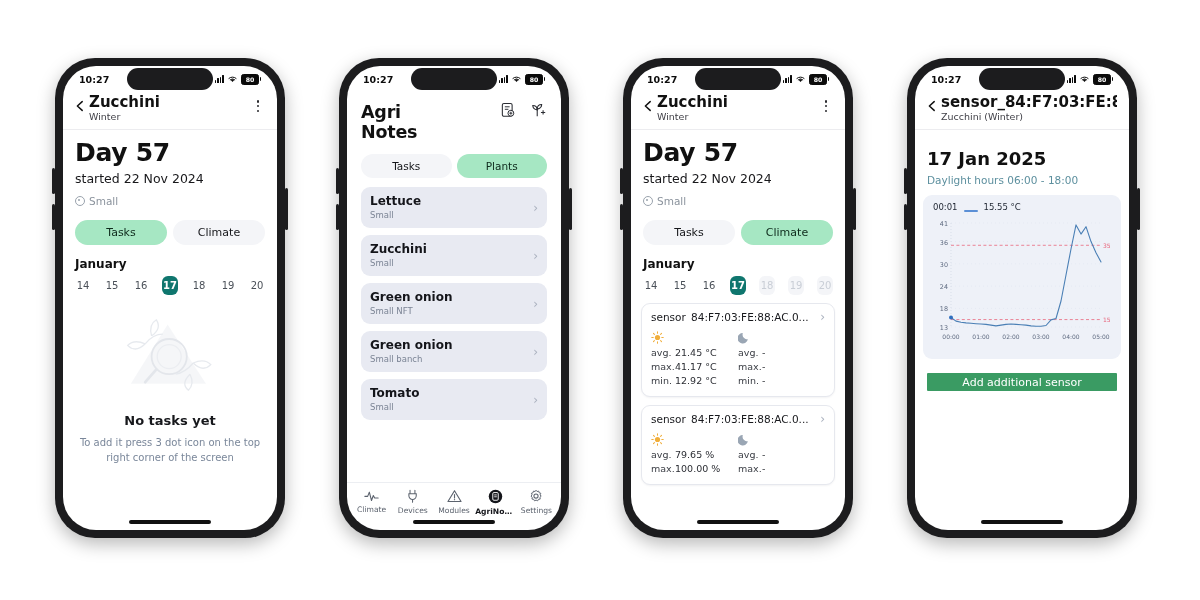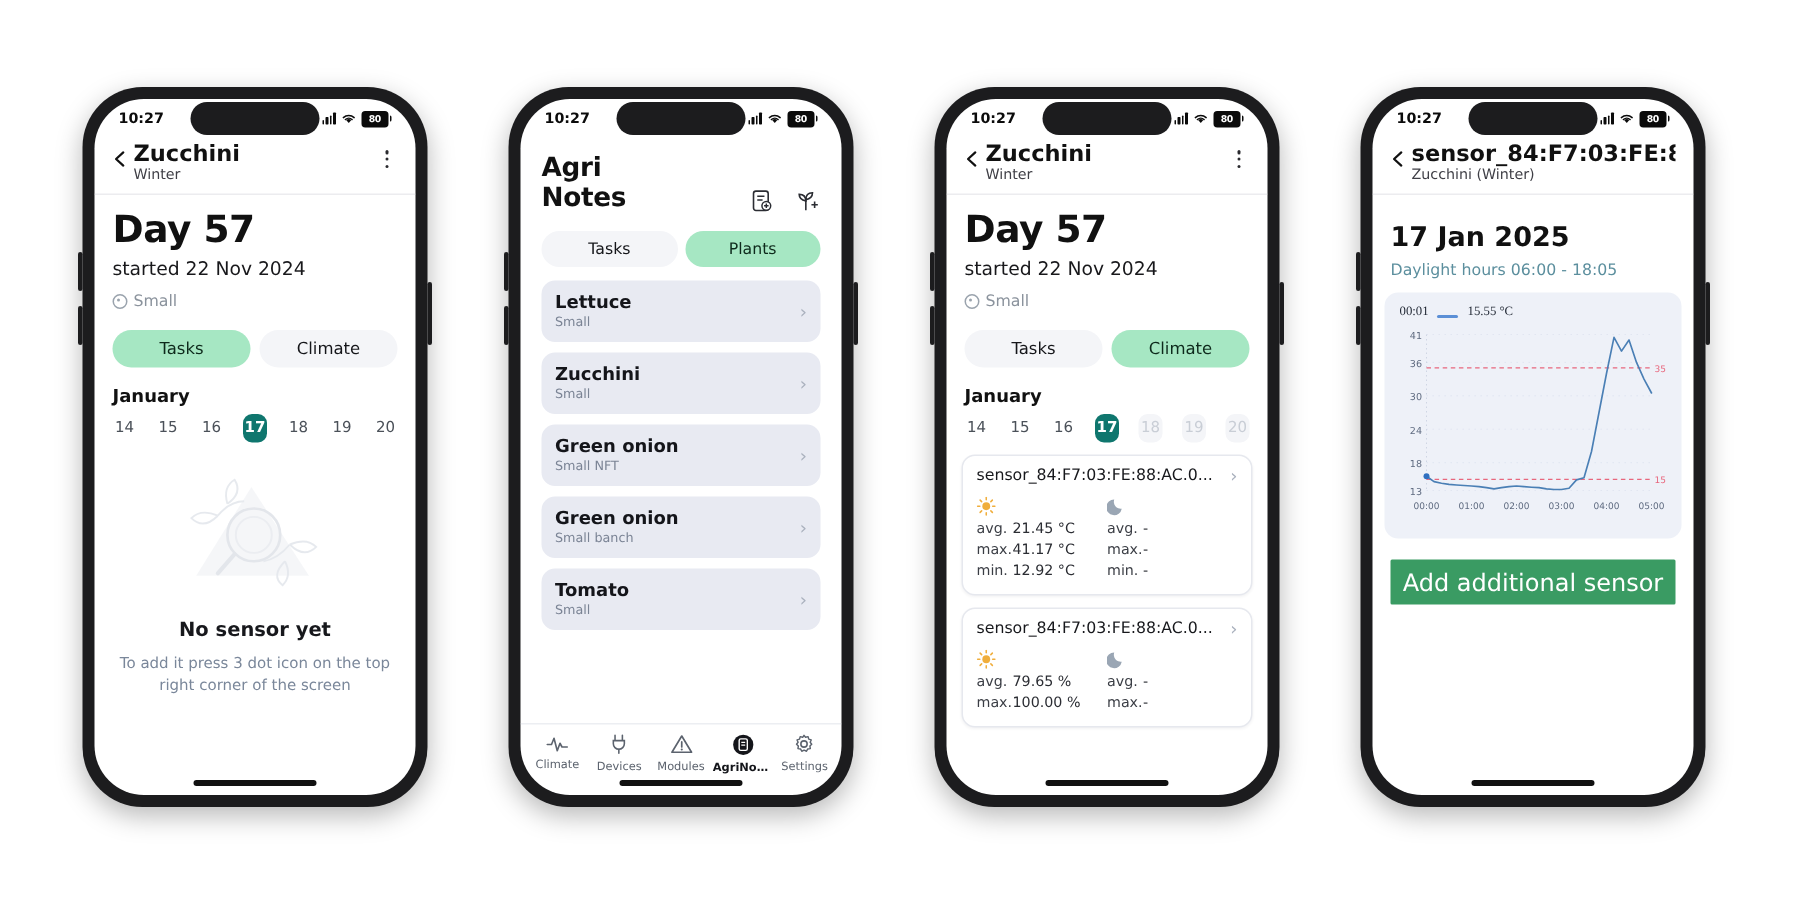--- a/index.html
+++ b/index.html
@@ -87,21 +87,21 @@
 
   
   .empty{flex:1;display:flex;flex-direction:column;align-items:center;
     justify-content:flex-start;padding-top:12px;}
   .empty .art{width:120px;height:96px;opacity:.5;}
   .empty .t1{font-size:13px;color:#17181c;font-weight:bold;margin-top:10px;}
   .empty .t2{font-size:10px;color:#7a879a;text-align:center;line-height:15px;
     margin-top:7px;padding:0 16px;}
 
   
-  .agri-hdr{display:flex;align-items:flex-end;justify-content:space-between;
+  .agri-hdr{display:flex;align-items:flex-start;justify-content:space-between;
     padding:10px 14px 2px 14px;gap:39px;}
   .agri-title{font-size:17.5px;font-weight:bold;color:#111;letter-spacing:-.2px;}
   .agri-icons{display:flex;gap:16px;align-items:center;}
   .seg2{display:flex;gap:5px;margin:10px 14px 0 14px;}
   .seg2 .s{flex:1;text-align:center;font-size:10.5px;color:#15161a;padding:6px 0;
     border-radius:13px;background:#f4f5f8;}
   .seg2 .s.active{background:#a6e7c3;color:#0e2a1c;}
   .plist{margin:9px 14px 0 14px;display:flex;flex-direction:column;gap:7px;}
   .pcard{background:#e8eaf2;border-radius:9px;padding:7px 9px;display:flex;
     align-items:center;justify-content:space-between;}
@@ -125,24 +125,24 @@
   .scol{flex:1;}
   .scol .ic{height:14px;margin-bottom:3px;}
   .srow{display:flex;font-size:9.5px;color:#2b2d33;line-height:14px;}
   .srow .k{width:24px;color:#3a3d44;}
   .srow .v{}
 
   
   .date-title{font-size:18px;font-weight:bold;color:#111;margin-top:10px;}
   .daylight{font-size:10.5px;color:#5c8f9e;margin-top:5px;}
   .chartbox{margin:9px 8px 0 8px;background:#eef1f8;border-radius:9px;padding:6px 6px 4px 6px;}
-  .clegend{display:flex;align-items:flex-end;gap:6px;font-size:8.5px;color:#1d2430;padding:1px 2px 3px 4px;font-family:Liberation Serif, serif;}
+  .clegend{display:flex;align-items:flex-end;gap:6px;font-size:8.5px;color:#1d2430;padding:1px 2px 3px 4px;}
   .clegend .sw{width:14px;height:2.4px;background:#5b8fd6;border-radius:2px;}
   .addbtn{margin:14px 12px 0 12px;background:#3a9b63;color:#fff;border:none;
-    border-radius:1px;height:30px;font-size:16px;font-family:inherit;
+    border-radius:1px;height:18px;font-size:11px;font-family:inherit;
     width:calc(100% - 24px);}
 </style>
 </head>
 <body>
 
 <div class="stage">
 
   <div class="phone p1">
     <div class="btn-side btn-vol-a"></div>
     <div class="btn-side btn-vol-b"></div>
@@ -222,21 +222,21 @@
             <circle cx="74" cy="62" r="22" fill="none" stroke="#c9ced8" stroke-width="2.2"></circle>
             <circle cx="74" cy="62" r="15" fill="none" stroke="#d8dce4" stroke-width="1.6"></circle>
             <line x1="58" y1="78" x2="44" y2="94" stroke="#c9ced8" stroke-width="3.4" stroke-linecap="round"></line>
             <path d="M44 46 q-14 -6 -22 2 q10 10 22 -2" fill="none" stroke="#cfd5de" stroke-width="1.6"></path>
             <path d="M52 36 q-4 -14 6 -20 q7 11 -6 20" fill="none" stroke="#cfd5de" stroke-width="1.6"></path>
             <path d="M44 46 q10 -12 22 -12" fill="none" stroke="#cfd5de" stroke-width="1.6"></path>
             <path d="M104 70 q14 -6 22 2 q-10 10 -22 -2" fill="none" stroke="#cfd5de" stroke-width="1.6"></path>
             <path d="M100 84 q6 12 -2 20 q-10 -8 2 -20" fill="none" stroke="#cfd5de" stroke-width="1.6"></path>
             <path d="M104 70 q-10 12 -22 14" fill="none" stroke="#cfd5de" stroke-width="1.6"></path>
           </svg>
-          <div class="t1">No sensor yet</div>
+          <div class="t1">No tasks yet</div>
           <div class="t2">To add it press 3 dot icon on the top right corner of the screen</div>
         </div>
       </div>
       <div class="homebar"></div>
     </div>
   </div>
 
   <div class="phone p2">
     <div class="btn-side btn-vol-a"></div>
     <div class="btn-side btn-vol-b"></div>
@@ -600,21 +600,21 @@
               </svg>
           </div>
           <div class="navtitles">
             <div class="nav-title">sensor_84:F7:03:FE:88:...</div>
             <div class="nav-sub">Zucchini (Winter)</div>
           </div>
         </div>
 
         <div class="body-pad">
           <div class="date-title">17 Jan 2025</div>
-          <div class="daylight">Daylight hours 06:00 - 18:05</div>
+          <div class="daylight">Daylight hours 06:00 - 18:00</div>
         </div>
 
         <div class="chartbox">
           <div class="clegend">
             <span>00:01</span>
             <span class="sw"></span>
             <span>15.55 °C</span>
           </div>
           <svg id="chart-svg" width="188" height="136" viewBox="0 0 188 136">
               <line x1="22" y1="112" x2="172" y2="112" stroke="#dfe4ef" stroke-width="0.6" stroke-dasharray="1 3"></line>

